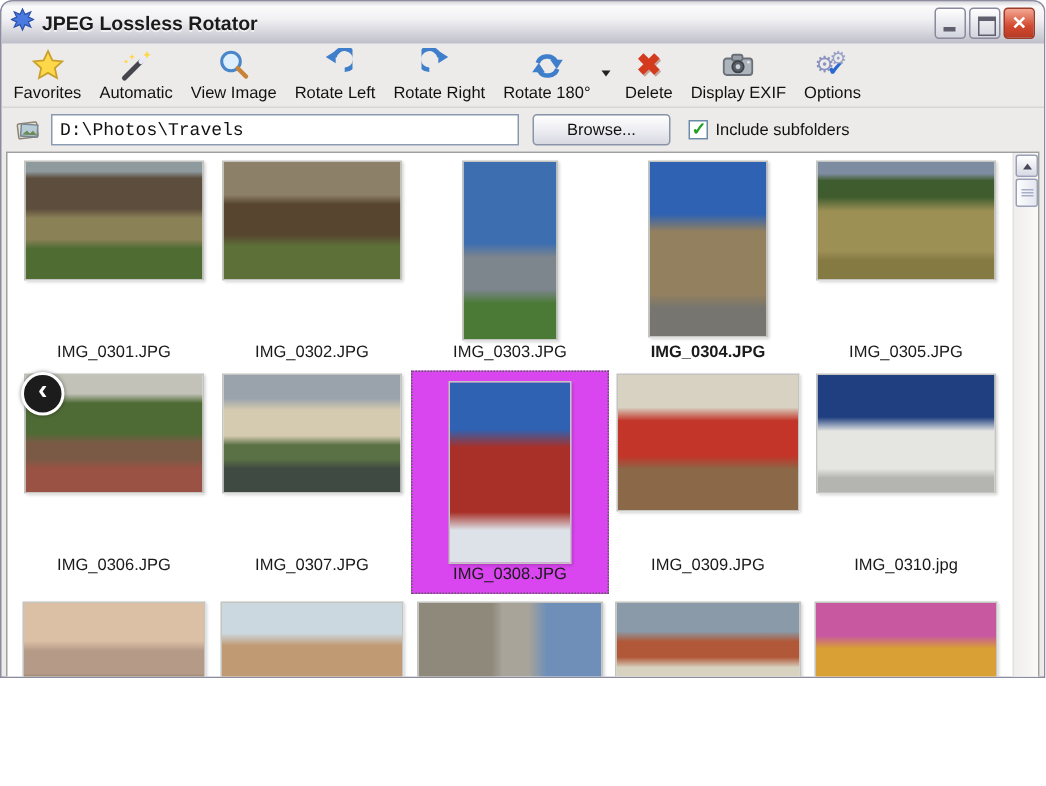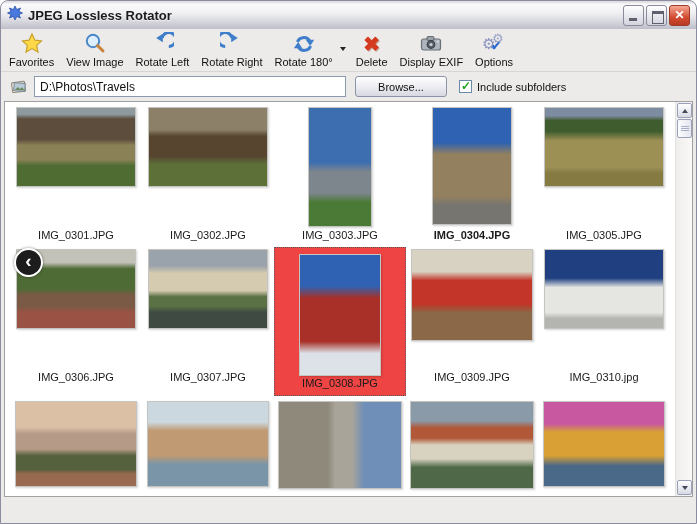--- a/index.html
+++ b/index.html
@@ -1,17 +1,17 @@
 <!DOCTYPE html>
 <html><head>
 <meta charset="utf-8">
 <style>
   * { margin:0; padding:0; box-sizing:border-box; }
   body { background:#fff; font-family:"Liberation Sans", sans-serif; }
-  .window{ width:697px; height:524px; border:1px solid #8c8ca0; border-radius:8px 8px 0 0;
+  .window{ width:697px; height:452px; border:1px solid #8c8ca0; border-radius:8px 8px 0 0;
            background:#ecebe9; position:relative; overflow:hidden; }
   
   .titlebar{ height:28px; display:flex; align-items:center; padding:0 6px; gap:5px;
     background:linear-gradient(180deg,#d8d8dc 0%,#fafafb 12%,#f1f1f4 42%,#d2d2da 78%,#bfbfca 100%);
     border-radius:7px 7px 0 0; }
   .title-text{ font-size:13px; font-weight:bold; color:#1a1a1a; flex:1;
     text-shadow:0 1px 0 rgba(255,255,255,.6); }
   .win-btns{ display:flex; gap:2px; }
   .win-btn{ width:21px; height:21px; border:1px solid #8a8a9c; border-radius:3px;
     background:linear-gradient(180deg,#ffffff,#d2d4de); position:relative; }
@@ -27,31 +27,31 @@
   .tb-btn{ display:flex; flex-direction:column; align-items:center; padding:1px 6px; height:40px; }
   .tb-icon{ height:24px; width:28px; display:flex; align-items:center; justify-content:center; }
   .tb-label{ font-size:11px; color:#111; white-space:nowrap; }
   .tb-dd{ width:0; height:0; border-left:3.5px solid transparent; border-right:3.5px solid transparent;
     border-top:4px solid #222; margin:16px 4px 0 1px; }
   .uni-icon{ line-height:1; }
   
   .pathbar{ height:29px; display:flex; align-items:center; padding:0 5px; }
   .folder-btn{ width:25px; height:23px; display:flex; align-items:center; justify-content:center; }
   .path-input{ width:312px; height:21px; border:1px solid #8a9ab0; font-size:12px; padding:1px 5px;
-    font-family:Liberation Sans, sans-serif; color:#111; margin-left:3px; }
+    font-family:Liberation Mono, monospace; color:#111; margin-left:3px; }
   .browse-btn{ width:92px; height:21px; margin-left:9px; border:1px solid #8a94a8; border-radius:3px;
     background:linear-gradient(180deg,#ffffff,#ebebf1 55%,#d8d8e2); font-size:11px; font-family:inherit; color:#111; }
   .cb{ width:13px; height:13px; border:1px solid #6a8aa8; background:#fff; margin-left:12px; position:relative; }
   .cb.checked::after{ content:"✓"; color:#21a121; font-size:12px; font-weight:bold; position:absolute; left:1px; top:-2px; }
   .cb-label{ font-size:11px; margin-left:5px; color:#111; }
   
   .content{ margin:0 3px; height:396px; border:1px solid #a0a0a0; background:#fff;
     position:relative; overflow:hidden; }
   .thumb-cell{ position:absolute; width:132px; height:140px; text-align:center; }
-  .thumb-cell.selected{ background:#ef4444; border:1px dotted #5a5a5a; height:149px; }
+  .thumb-cell.selected{ background:#d946ef; border:1px dotted #5a5a5a; height:149px; }
   .thumb-img{ display:inline-block; border:1px solid #c4c4c0; box-shadow:1px 1px 2px rgba(0,0,0,.18); }
   .thumb-label{ position:absolute; left:0; right:0; bottom:4px; font-size:11px; color:#1a1a1a; }
   .thumb-cell.selected .thumb-label{ bottom:6px; }
   .nav-left{ position:absolute; left:9px; top:146px; width:29px; height:29px; border-radius:50%;
     background:#1c1c1c; border:2px solid #fff; box-shadow:0 0 3px rgba(0,0,0,.45);
     color:#fff; display:flex; align-items:center; justify-content:center; z-index:6; }
   .nav-left span{ font-size:19px; font-weight:bold; margin-top:-3px; }
   
   .scrollbar{ position:absolute; top:0; right:0; bottom:0; width:17px;
     background:linear-gradient(90deg,#efeeec,#faf9f8); border-left:1px solid #e2e2e0; z-index:5; }
@@ -94,20 +94,32 @@
   </div>
 
   <div class="toolbar" id="toolbar">
       <div class="tb-btn">
         <span class="tb-icon">
           <svg width="24" height="24" viewBox="0 0 24 24">
             <path d="M12 2l2.9 6.2 6.6.7-4.9 4.5 1.4 6.6-6-3.4-6 3.4 1.4-6.6L2.5 8.9l6.6-.7z" fill="#ffd84a" stroke="#c9a02a" stroke-width="1.2"></path>
           </svg>
         </span>
         <span class="tb-label">Favorites</span>
+      </div>
+      <div class="tb-btn">
+        <span class="tb-icon">
+          <svg width="24" height="24" viewBox="0 0 24 24">
+            <line x1="4" y1="20" x2="15" y2="9" stroke="#46464e" stroke-width="3.4" stroke-linecap="round"></line>
+            <line x1="15" y1="9" x2="18" y2="6" stroke="#e9e9f2" stroke-width="3.4" stroke-linecap="round"></line>
+            <path d="M19 2l.8 1.7 1.7.8-1.7.8-.8 1.7-.8-1.7-1.7-.8 1.7-.8z" fill="#ffd84a"></path>
+            <path d="M9 4l.6 1.3 1.4.6-1.4.6L9 7.8l-.6-1.3L7 5.9l1.4-.6z" fill="#ffd84a"></path>
+            <circle cx="5" cy="9" r="1" fill="#ffd84a"></circle>
+          </svg>
+        </span>
+        <span class="tb-label">Automatic</span>
       </div>
       <div class="tb-btn">
         <span class="tb-icon">
           <svg width="24" height="24" viewBox="0 0 24 24">
             <circle cx="10" cy="9" r="6.2" fill="#ddeefc" stroke="#4a86c8" stroke-width="2"></circle>
             <line x1="14.5" y1="13.5" x2="20" y2="19" stroke="#c8823a" stroke-width="3" stroke-linecap="round"></line>
           </svg>
         </span>
         <span class="tb-label">View Image</span>
       </div>

